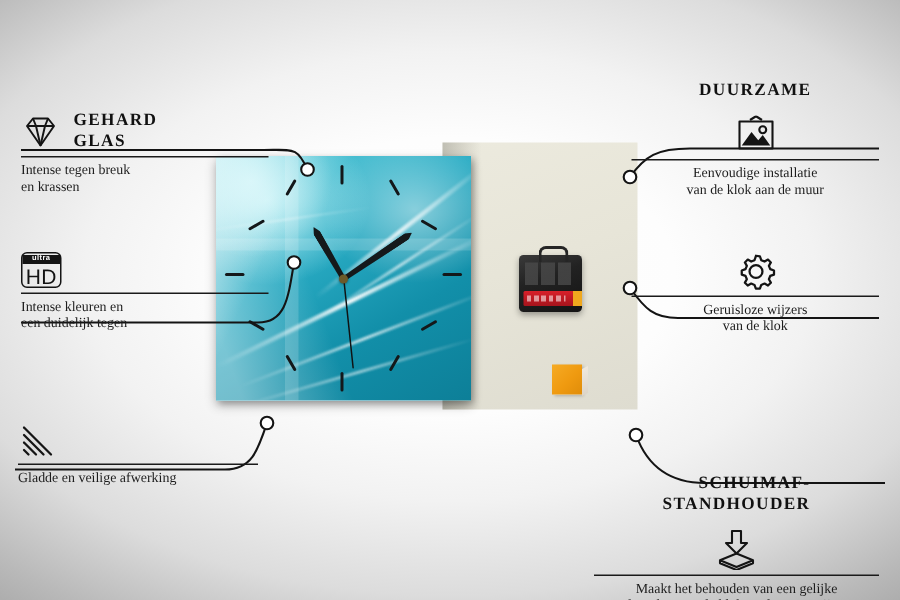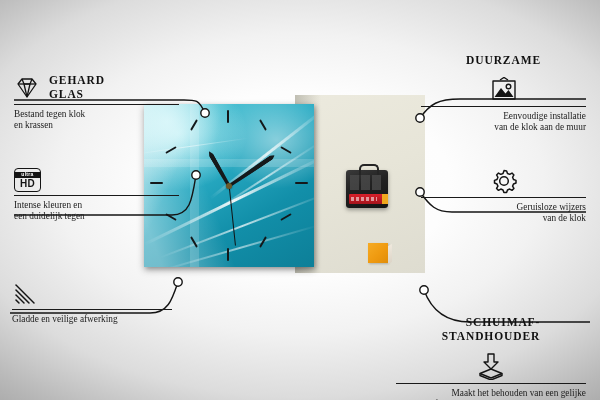--- a/index.html
+++ b/index.html
@@ -162,40 +162,40 @@
   .rule {
     height: 0; border-top: 1.3px solid #1a1a1a;
     margin-top: 3px; margin-bottom: 4px;
   }
   .desc {
     font-size: 9.3px;
     line-height: 11.4px;
     color: #1c1c1c;
     white-space: pre-line;
   }
-  .feature.right .desc { text-align: right; }
+  .feature.right .desc { text-align: center; }
   .icon { flex: 0 0 auto; display: block; }
 
   .hd-badge {
     width: 25px; height: 22px;
     border: 1.6px solid #141414;
     border-radius: 4px;
     display: flex; flex-direction: column;
     align-items: center; justify-content: center;
     line-height: 1;
   }
   .hd-badge .u {
     font-family: "Liberation Sans", sans-serif;
     font-size: 5px; font-weight: bold; color: #fff;
     background: #141414; width: 100%; text-align: center;
     letter-spacing: .3px; padding: .5px 0;
   }
   .hd-badge .h {
     font-family: "Liberation Sans", sans-serif;
-    font-size: 10px; font-weight: bold; color: #141414;
+    font-size: 14px; font-weight: normal; color: #141414;
     letter-spacing: .2px; margin-top: 1px;
   }
 </style>
 </head>
 <body>
 
 <div id="stage">
 
   <div id="photo">
     <div class="wall"></div>
@@ -272,21 +272,21 @@
           <path d="M18 3 L16 8 L13 21"></path>
           <path d="M10 8 H16"></path>
         </g>
       </svg>
       <div class="titles">
         <div>GEHARD</div>
         <div>GLAS</div>
       </div>
     </div>
     <div class="rule"></div>
-    <div class="desc">Bestand tegen klok
+    <div class="desc">Intense tegen breuk
 en krassen</div>
   </div>
 
   <div class="feature left" style="left:14px; top:168px; width:165px;">
     <div class="feat-head">
       <div class="hd-badge icon">
         <div class="u">ultra</div>
         <div class="h">HD</div>
       </div>
     </div>

